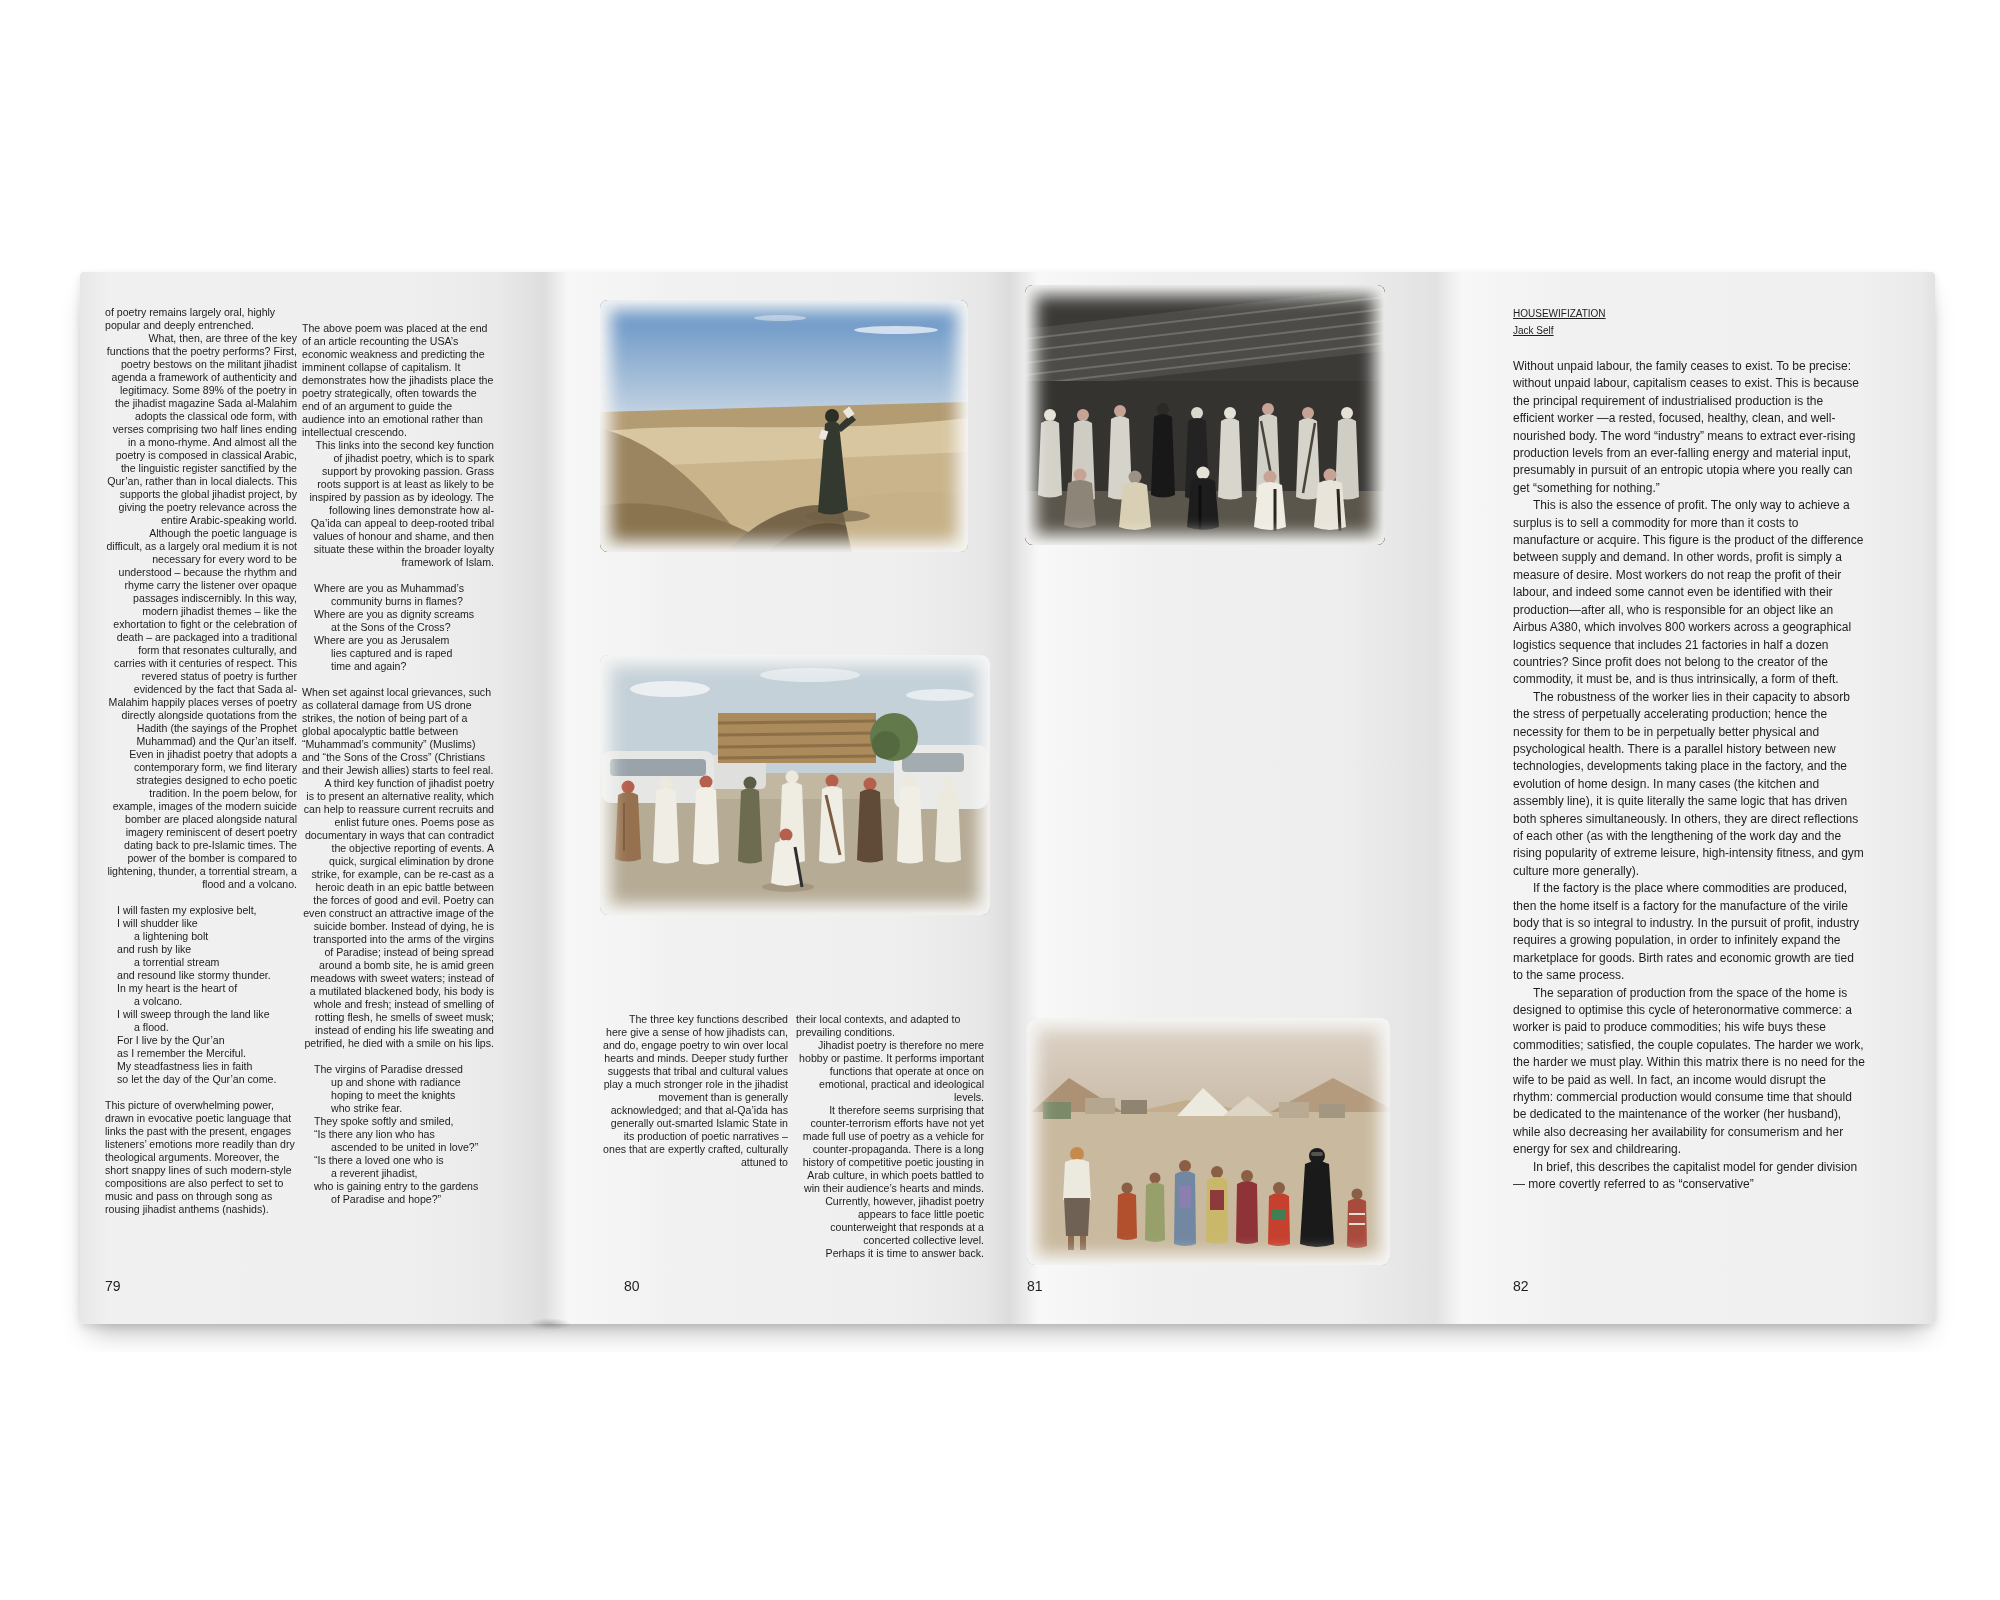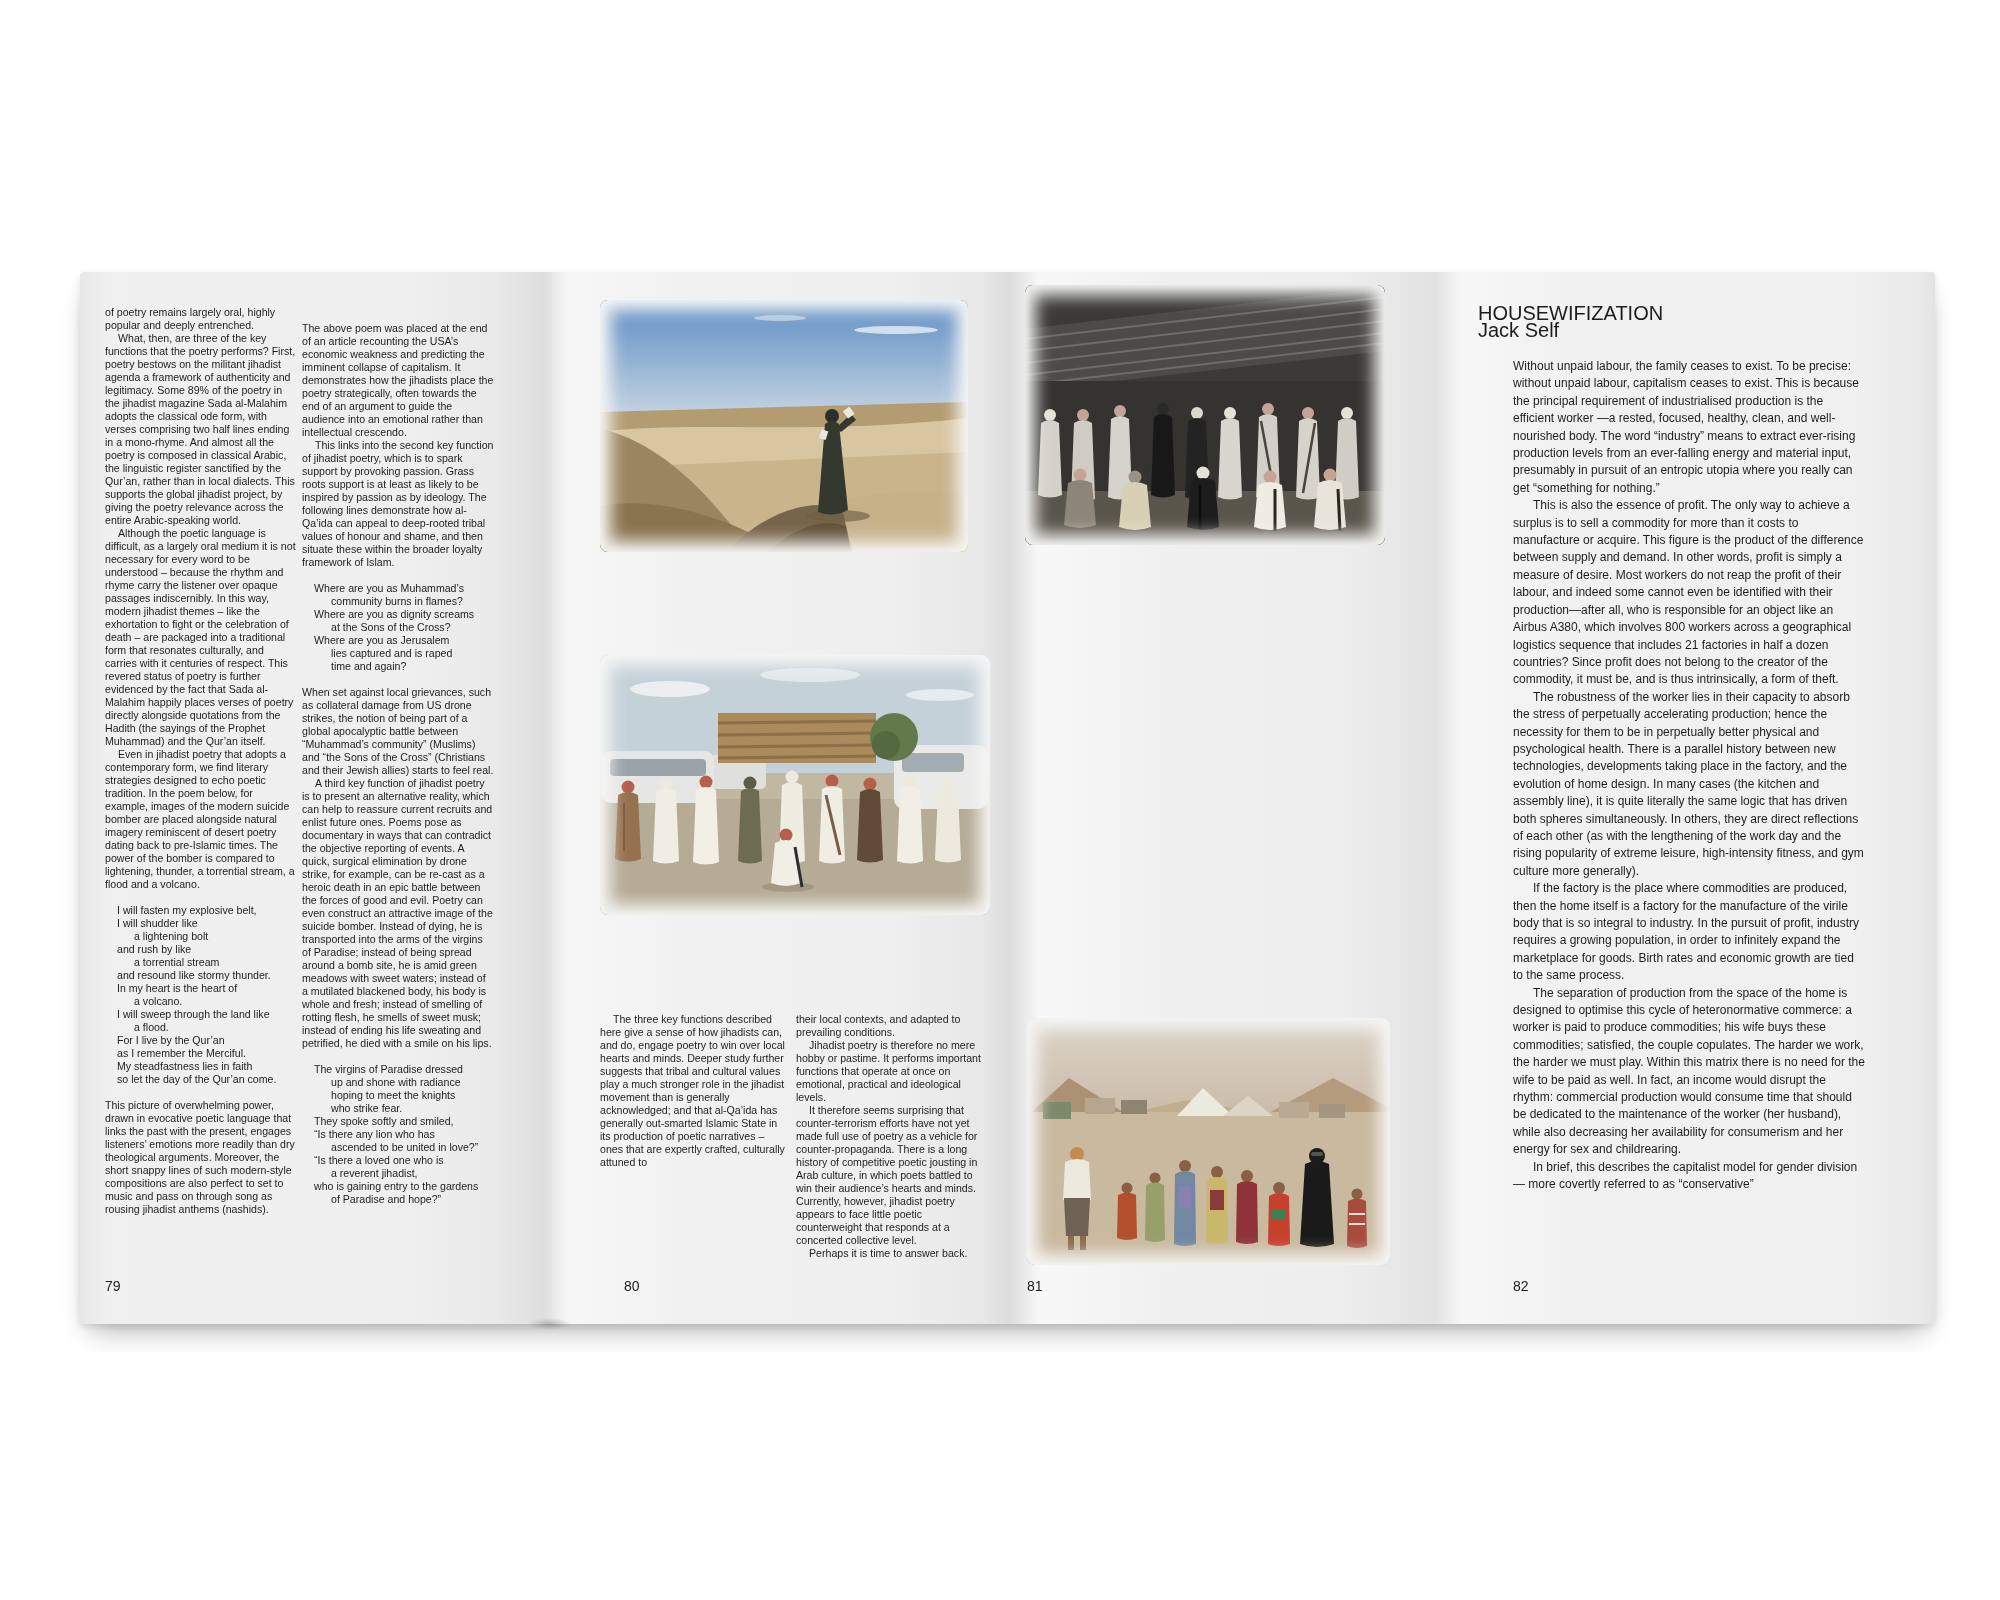--- a/index.html
+++ b/index.html
@@ -14,31 +14,31 @@
           #f0f0f0 58%, #eeeeee 68%, #e2e2e2 73.1%, #f7f7f7 74.5%,
           #f1f1f1 80%, #f0f0f0 96%, #e9e9e9 99.3%, #e2e2e2 100%);
         box-shadow:0 16px 26px -10px rgba(0,0,0,.30), 0 3px 9px rgba(0,0,0,.10);}
   .book::after{content:"";position:absolute;left:448px;bottom:-6px;width:44px;height:12px;
         background:radial-gradient(ellipse at center,rgba(0,0,0,.20),transparent 70%);}
   
   .col{position:absolute;}
   .small{font-size:10.6px;line-height:13px;width:192px;}
   .big{font-size:12px;line-height:17.4px;width:352px;}
   .p,.pi,.bp,.bpi{margin:0;}
-  .pi{text-indent:13px;}
+  .pi{text-indent:13px;text-align:right;}
   .bpi{text-indent:20px;}
   .v0{padding-left:12px;}
   .v1{padding-left:29px;}
   .p+.v0,.pi+.v0,.p+.v1,.pi+.v1{margin-top:13px;}
   .v0+.p,.v1+.p,.v0+.pi,.v1+.pi{margin-top:13px;}
   #c79-1{left:25px;top:34px;}
   #c79-2{left:222px;top:34px;margin-top:16px;}
   #c80-1{left:520px;top:741px;width:188px;}
   #c80-2{left:716px;top:741px;width:188px;}
-  #c82h{position:absolute;left:1398px;top:33px;font-size:20px;line-height:17.4px;}
+  #c82h{position:absolute;left:1433px;top:33px;font-size:10px;line-height:17.4px;text-decoration:underline;}
   #c82{left:1433px;top:86px;}
   .pagenum{position:absolute;top:1006px;font-size:14px;}
   #n79{left:25px;} #n80{left:544px;} #n81{left:947px;} #n82{left:1433px;}
   
   .photo{position:absolute;margin:0;border-radius:8px;overflow:hidden;}
   .photo svg{display:block;width:100%;height:100%;}
   .photo::after{content:"";position:absolute;inset:0;border-radius:8px;
         box-shadow:inset 0 0 16px 11px rgba(245,245,244,.95), inset 0 0 5px 2px rgba(245,245,244,.55);}
   #ph1{left:520px;top:28px;width:368px;height:252px;}
   #ph2{left:520px;top:383px;width:390px;height:260px;}

